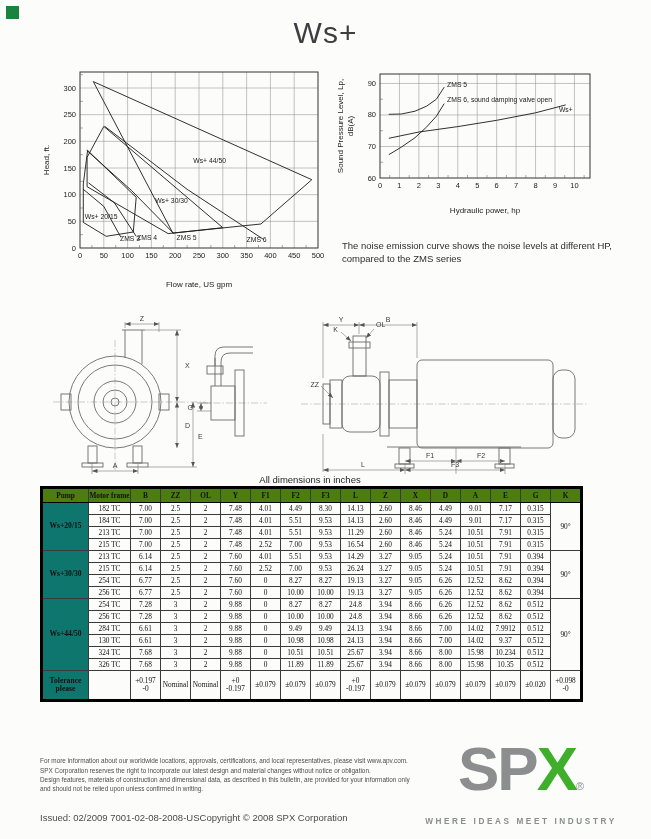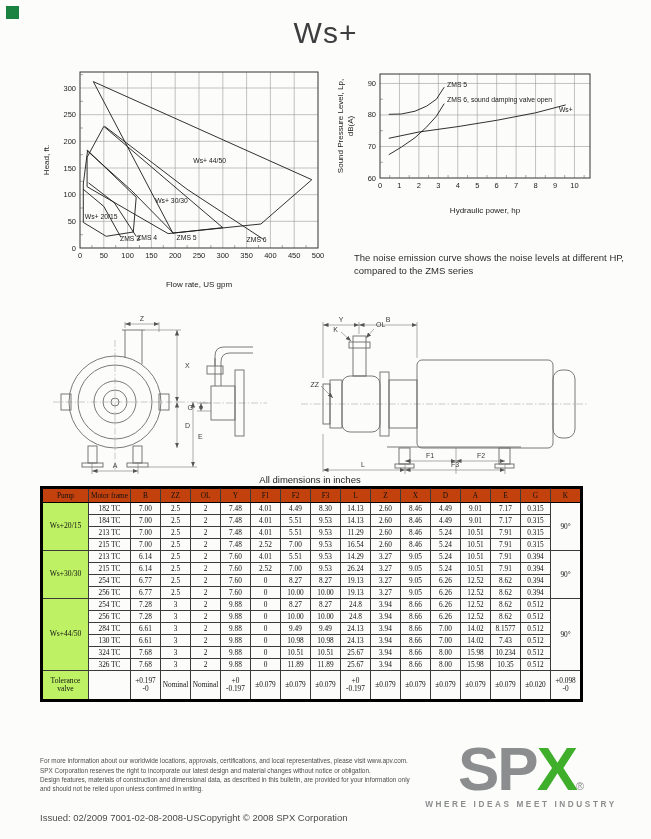--- a/index.html
+++ b/index.html
@@ -2,43 +2,43 @@
 <html><head>
 <meta charset="utf-8">
 <style>
   html,body{margin:0;padding:0;background:#e9e9e7;}
   .page{position:relative;width:651px;height:839px;background:#FCFCFA;font-family:"Liberation Sans",sans-serif;overflow:hidden;margin:0 auto;}
   .corner{position:absolute;left:6px;top:6px;width:13px;height:13px;background:#19833F;}
   .title{position:absolute;top:16px;left:0;width:100%;text-align:center;font-size:30px;font-weight:400;color:#3E3E40;letter-spacing:1px;margin:0;}
   .chart{position:absolute;}
   #range-chart{left:40px;top:62px;}
   #noise-chart{left:334px;top:64px;}
-  .caption{position:absolute;font-size:9.5px;color:#2e2e2e;line-height:1.32;margin:12px;}
+  .caption{position:absolute;font-size:9.5px;color:#2e2e2e;line-height:1.32;margin:0;}
   .noise-caption{left:342px;top:240px;width:278px;}
   .range-caption{left:38px;top:289px;width:354px;}
   .drawing-wrap{position:absolute;left:35px;top:314px;}
   .drawing-wrap svg{overflow:visible;}
   svg text{font-family:"Liberation Sans",sans-serif;}
   .table-caption{position:absolute;left:40px;top:474px;width:540px;text-align:center;font-size:9.5px;color:#1e1e1e;}
   #dims-table{position:absolute;left:40px;top:486px;border-collapse:collapse;table-layout:fixed;border:3px solid #000;font-family:"Liberation Serif",serif;font-size:7.3px;color:#111;}
   #dims-table th,#dims-table td{border:0.7px solid #3a3a3a;text-align:center;vertical-align:middle;padding:0;height:11px;line-height:1.08;overflow:hidden;}
-  #dims-table thead th{background:#c2410c;font-weight:400;height:13px;border-bottom:1.4px solid #000;}
-  #dims-table td.pump{background:#bef264;font-weight:400;font-size:7.6px;}
+  #dims-table thead th{background:#4d7c0f;font-weight:700;height:13px;border-bottom:1.4px solid #000;}
+  #dims-table td.pump{background:#0f766e;font-weight:700;font-size:7.6px;}
   #dims-table tr.group-start td{border-top:1.8px solid #000;}
   #dims-table tr.tol td{height:28px;white-space:pre-line;}
   .contact{position:absolute;left:40px;top:716px;font-size:9.5px;color:#4a4a4a;line-height:1.32;}
   .legal{position:absolute;left:40px;top:757px;width:376px;font-size:6.4px;color:#4d4d4d;line-height:1.28;}
   .legal p{margin:0 0 1.5px 0;}
   .issued-row{position:absolute;left:40px;top:812px;font-size:9.5px;color:#4a4a4a;display:flex;white-space:nowrap;}
   .logo{position:absolute;left:404px;top:740px;width:234px;text-align:center;}
   .logo-word{font-weight:800;font-size:62px;line-height:0.92;letter-spacing:-2px;}
   .logo-sp{color:#8B8D8E;}
   .logo-x{color:#3FAE2B;}
   .logo-reg{font-size:11px;color:#8B8D8E;font-weight:400;letter-spacing:0;}
-  .logo-tagline{margin-top:3px;font-size:8.2px;font-weight:700;color:#8B8D8E;letter-spacing:2.6px;white-space:nowrap;}
+  .logo-tagline{margin-top:20px;font-size:8.2px;font-weight:700;color:#8B8D8E;letter-spacing:2.6px;white-space:nowrap;}
 </style>
 </head>
 <body>
 
 <div class="page">
 
   <div class="corner" style="background: rgb(25, 131, 63);"></div>
   <h1 class="title">Ws+</h1>
 
   <div class="chart" id="range-chart"><svg width="292" height="228">
@@ -505,38 +505,38 @@
           <td>2</td>
           <td>9.88</td>
           <td>0</td>
           <td>9.49</td>
           <td>9.49</td>
           <td>24.13</td>
           <td>3.94</td>
           <td>8.66</td>
           <td>7.00</td>
           <td>14.02</td>
-          <td>8.1577</td>
+          <td>7.9912</td>
           <td>0.512</td>
         </tr>
         <tr>
           <td>130 TC</td>
           <td>6.61</td>
           <td>3</td>
           <td>2</td>
           <td>9.88</td>
           <td>0</td>
           <td>10.98</td>
           <td>10.98</td>
           <td>24.13</td>
           <td>3.94</td>
           <td>8.66</td>
           <td>7.00</td>
           <td>14.02</td>
-          <td>7.43</td>
+          <td>9.37</td>
           <td>0.512</td>
         </tr>
         <tr>
           <td>324 TC</td>
           <td>7.68</td>
           <td>3</td>
           <td>2</td>
           <td>9.88</td>
           <td>0</td>
           <td>10.51</td>
@@ -561,21 +561,21 @@
           <td>25.67</td>
           <td>3.94</td>
           <td>8.66</td>
           <td>8.00</td>
           <td>15.98</td>
           <td>10.35</td>
           <td>0.512</td>
         </tr>
         <tr class="tol group-start">
           <td class="pump tol-label">Tolerance
-valve</td>
+please</td>
           <td></td>
           <td>+0.197
 -0</td>
           <td>Nominal</td>
           <td>Nominal</td>
           <td>+0
 -0.197</td>
           <td>±0.079</td>
           <td>±0.079</td>
           <td>±0.079</td>

